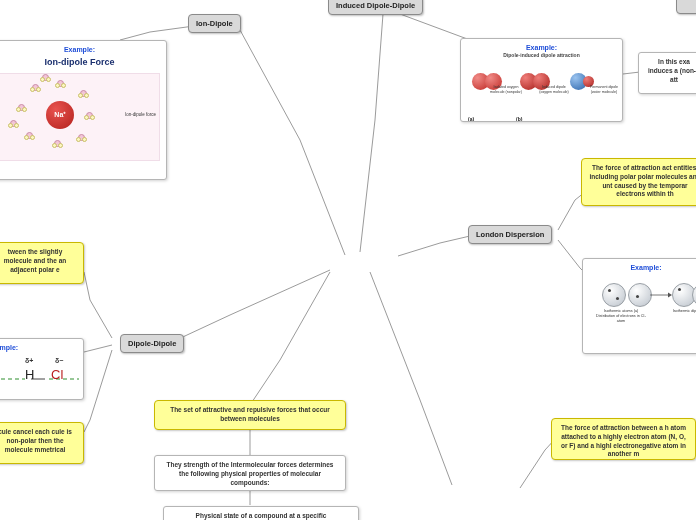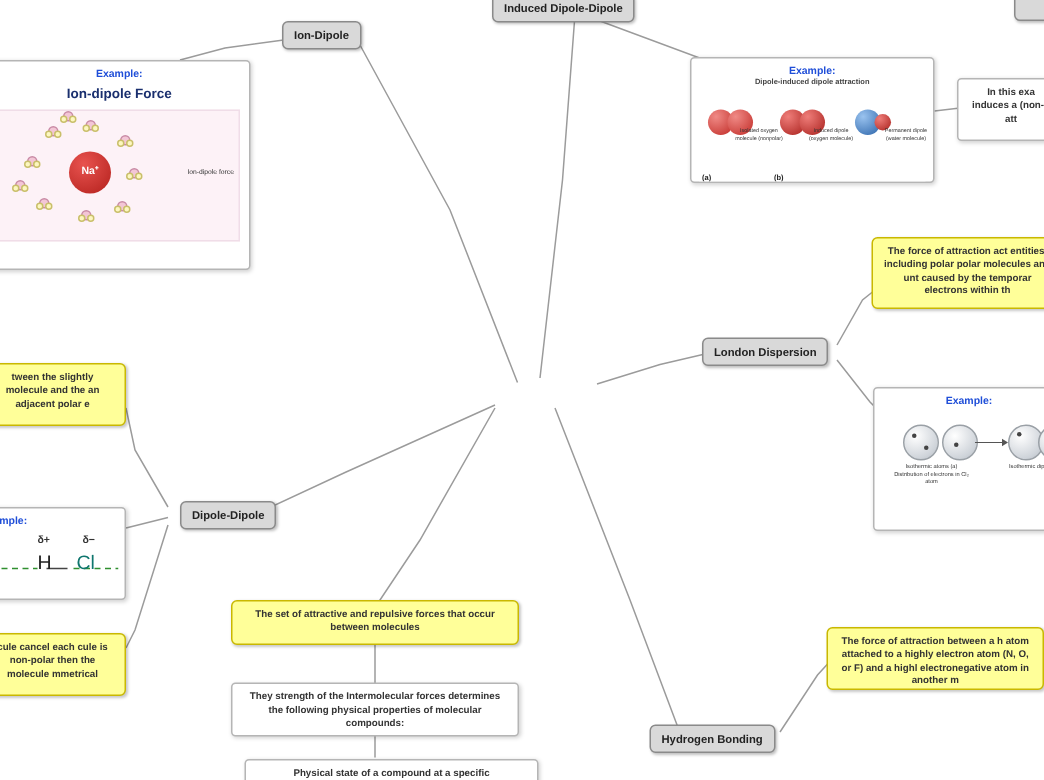--- a/index.html
+++ b/index.html
@@ -271,21 +271,20 @@
 
 
   <div class="node grey" style="left:188px; top:14px;text-align:right;">Ion-Dipole</div>
 
   <div class="node grey" style="left:328px; top:-4px;">Induced Dipole-Dipole</div>
 
   <div class="node grey" style="left:468px; top:225px;">London Dispersion</div>
 
   <div class="node grey" style="left:120px; top:334px;">Dipole-Dipole</div>
 
-  <div class="node grey" style="left:433px; top:483px;">Hydrogen Bonding</div>
 
   <div class="node white" style="left:-8px; top:40px; width:175px; height:140px;">
     <div class="ex-title">Example:</div>
     <div class="iondip-title">Ion-dipole Force</div>
     <div class="iondip-canvas">
       <div class="na-ion">Na⁺</div>
       <div class="wmol" style="left:55px; top:6px;">
           <span class="o"></span>
           <span class="h1"></span>
           <span class="h2"></span>
@@ -396,21 +395,21 @@
     <div class="ex-title" style="text-align:left; padding-left:6px;">Example:</div>
     <div class="hcl-box">
       <span class="hcl-delta" style="left:44px;">δ+</span>
       <span class="hcl-delta" style="left:74px;">δ−</span>
       <svg style="position:absolute; left:6px; top:22px; width:92px; height:10px;">
         <line x1="0" y1="5" x2="38" y2="5" stroke="#2f8f2f" stroke-width="1" stroke-dasharray="4,3"></line>
         <line x1="62" y1="5" x2="92" y2="5" stroke="#2f8f2f" stroke-width="1" stroke-dasharray="4,3"></line>
         <line x1="44" y1="5" x2="58" y2="5" stroke="#444" stroke-width="1"></line>
       </svg>
       <span style="position:absolute; left:44px; top:14px; font-size:13px; color:#222;">H</span>
-      <span style="position:absolute; left:70px; top:14px; font-size:13px; color:#0f766e;">Cl</span>
+      <span style="position:absolute; left:70px; top:14px; font-size:13px; color:#b91c1c;">Cl</span>
     </div>
   </div>
 
   <div class="node yellow" style="left:551px; top:418px; width:145px; height:42px;">The force of attraction between a h atom attached to a highly electron atom (N, O, or F) and a highl electronegative atom in another m</div>
 
   <div class="node yellow" style="left:154px; top:400px; width:192px; height:30px;">The set of attractive and repulsive forces that occur between molecules</div>
 
   <div class="node white plain" style="left:154px; top:455px; width:192px; height:36px;">They strength of the Intermolecular forces determines the following physical properties of molecular compounds:</div>
 
   <div class="node white plain" style="left:163px; top:506px; width:196px; height:26px;">Physical state of a compound at a specific</div>

